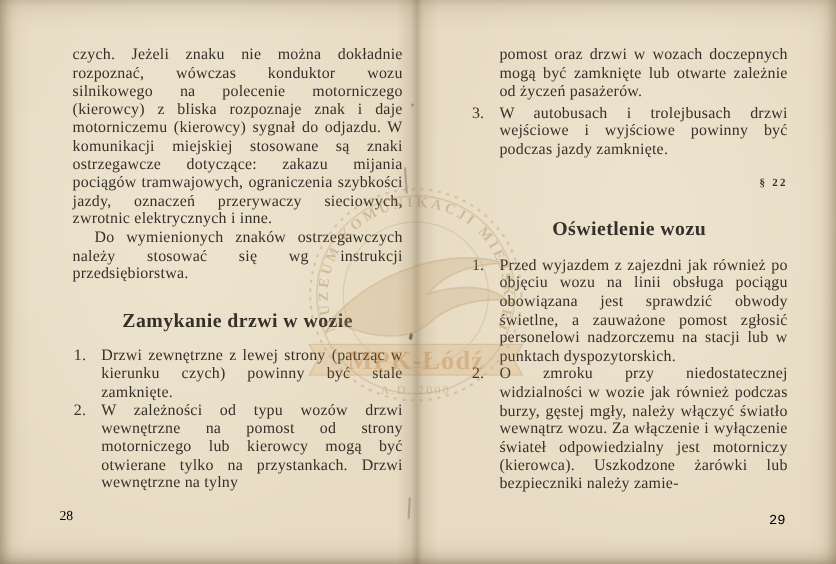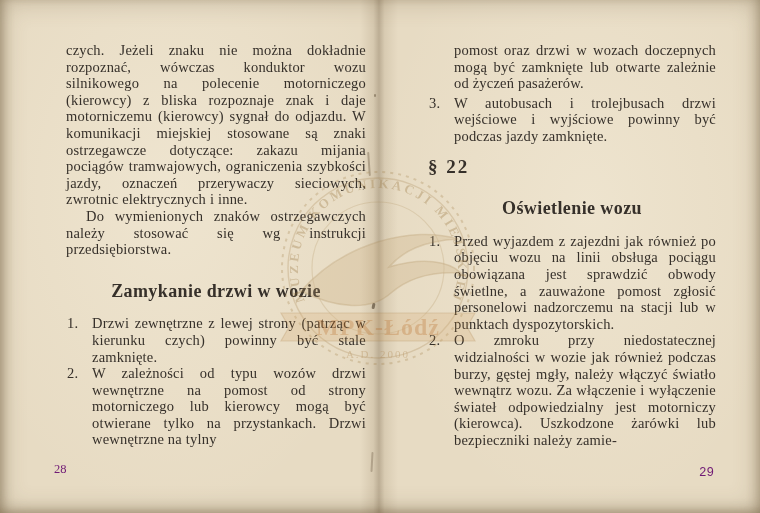--- a/index.html
+++ b/index.html
@@ -10,27 +10,27 @@
     color:#36302a;
   }
   .page{position:absolute;top:0;height:100%;box-sizing:border-box;}
   .page-left{left:12px;width:378px;padding:42px 24px 0 54px;
     background:radial-gradient(ellipse at 42% 38%, rgba(252,246,230,.35), rgba(252,246,230,0) 72%);}
   .page-right{left:378px;width:382px;padding:42px 44px 0 50px;
     background:radial-gradient(ellipse at 55% 40%, rgba(252,246,230,.32), rgba(252,246,230,0) 72%);}
   .bodytext{font-size:14.5px;line-height:16.6px;text-align:justify;letter-spacing:.2px;}
   .bodytext p{margin:0;}
   .indent{text-indent:20px;}
-  .snum{text-align:left;font-weight:bold;margin-top:15px;letter-spacing:2px;font-size:19px;}
+  .snum{text-align:right;font-weight:bold;margin-top:15px;letter-spacing:2px;font-size:10px;}
   .stitle{text-align:center;font-weight:bold;margin-top:25px;font-size:18px;letter-spacing:.4px;}
   .list{margin-top:16px;}
   .item{position:relative;padding-left:26px;}
   .item .num{position:absolute;left:1px;top:0;}
   .cont{padding-left:26px;}
-  .pagenum{position:absolute;font-size:12.5px;color:#701a75;}
+  .pagenum{position:absolute;font-size:12.5px;color:#000000;}
   .pagenum-left{left:54px;bottom:36px;}
   .pagenum-right{right:46px;bottom:33px;font-family:Liberation Mono, monospace;}
   .fold{position:absolute;left:360px;top:0;width:38px;height:100%;pointer-events:none;
     background:linear-gradient(90deg, rgba(110,88,55,0) 0%, rgba(110,88,55,.14) 35%,
       rgba(88,68,40,.30) 50%, rgba(110,88,55,.12) 65%, rgba(110,88,55,0) 100%);}
   .vignette{position:absolute;inset:0;pointer-events:none;
     box-shadow:inset 0 0 26px rgba(95,75,45,.30),
       inset 9px 0 11px -6px rgba(95,75,45,.38),
       inset -9px 0 11px -6px rgba(95,75,45,.30),
       inset 0 -10px 12px -7px rgba(95,75,45,.30);}

